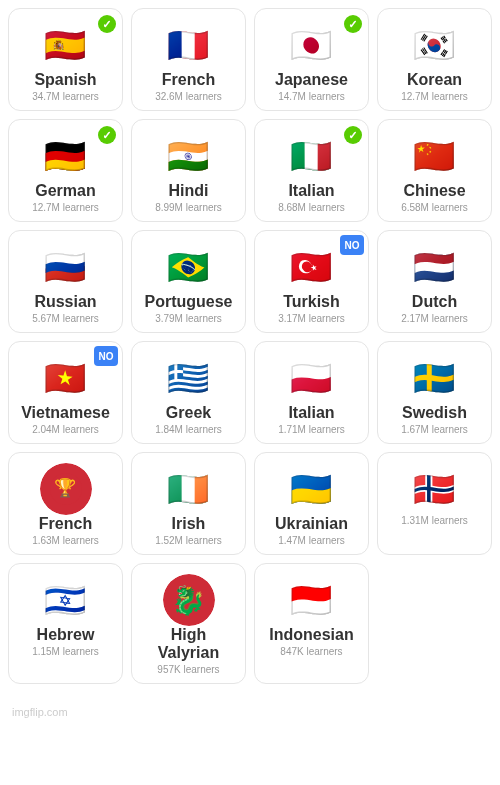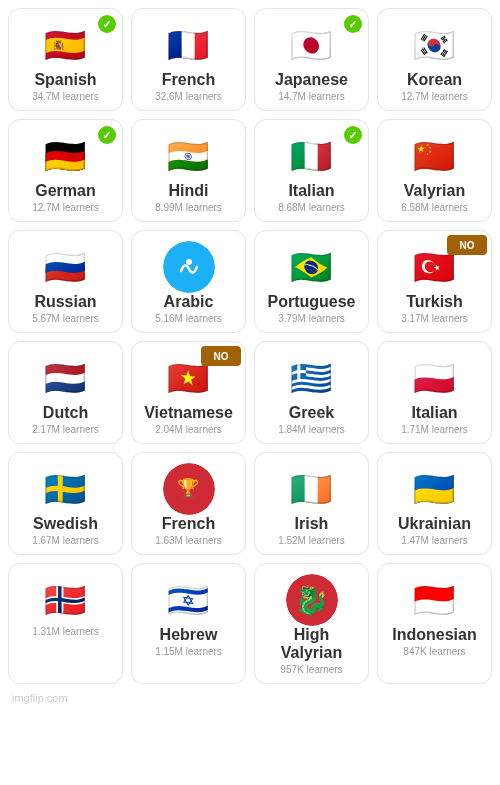--- a/index.html
+++ b/index.html
@@ -50,23 +50,23 @@
       align-items: center;
       justify-content: center;
       color: white;
       font-size: 11px;
       font-weight: bold;
     }
     .no-badge {
       position: absolute;
       top: 4px;
       right: 4px;
-      width: 40px;
+      width: 24px;
       height: 20px;
-      background: #a16207;
+      background: #3b82f6;
       border-radius: 4px;
       display: flex;
       align-items: center;
       justify-content: center;
       color: white;
       font-size: 10px;
       font-weight: 900;
     }
     .flag-img {
       width: 52px;
@@ -75,21 +75,21 @@
       overflow: hidden;
       display: flex;
       align-items: center;
       justify-content: center;
       font-size: 34px;
     }
     .watermark {
       text-align: left;
       font-size: 11px;
       color: #ccc;
-      margin-top: 8px;
+      margin-top: 22px;
       padding-left: 4px;
     }
   </style>
 </head>
 <body>
 
 <div class="grid" id="lang-grid">
     <div class="card">
       <div class="check-badge">✓</div>
       <div class="flag-img">
@@ -140,42 +140,29 @@
       <div class="flag-img">
         <div style="width:52px;height:52px;border-radius:50%;overflow:hidden;display:flex;align-items:center;justify-content:center;font-size:34px;">🇮🇹</div>
       </div>
       <div class="lang-name">Italian</div>
       <div class="learners">8.68M learners</div>
     </div>
     <div class="card">
       <div class="flag-img">
         <div style="width:52px;height:52px;border-radius:50%;overflow:hidden;display:flex;align-items:center;justify-content:center;font-size:34px;">🇨🇳</div>
       </div>
-      <div class="lang-name">Valyrian</div>
+      <div class="lang-name">Chinese</div>
       <div class="learners">6.58M learners</div>
     </div>
     <div class="card">
       <div class="flag-img">
         <div style="width:52px;height:52px;border-radius:50%;overflow:hidden;display:flex;align-items:center;justify-content:center;font-size:34px;">🇷🇺</div>
       </div>
       <div class="lang-name">Russian</div>
       <div class="learners">5.67M learners</div>
-    </div>
-    <div class="card">
-      <div class="flag-img">
-        <div style="width:52px;height:52px;border-radius:50%;background:#1cb0f6;display:flex;align-items:center;justify-content:center;">
-      <svg width="32" height="32" viewBox="0 0 32 32">
-            <circle cx="16" cy="16" r="14" fill="#1cb0f6"></circle>
-            <path d="M8 20 Q12 10 16 18 Q20 26 24 16" stroke="white" stroke-width="2.5" fill="none" stroke-linecap="round"></path>
-            <circle cx="16" cy="11" r="3" fill="white"></circle>
-          </svg>
-    </div>
-      </div>
-      <div class="lang-name">Arabic</div>
-      <div class="learners">5.16M learners</div>
     </div>
     <div class="card">
       <div class="flag-img">
         <div style="width:52px;height:52px;border-radius:50%;overflow:hidden;display:flex;align-items:center;justify-content:center;font-size:34px;">🇧🇷</div>
       </div>
       <div class="lang-name">Portuguese</div>
       <div class="learners">3.79M learners</div>
     </div>
     <div class="card">
       <div class="no-badge">NO</div>

